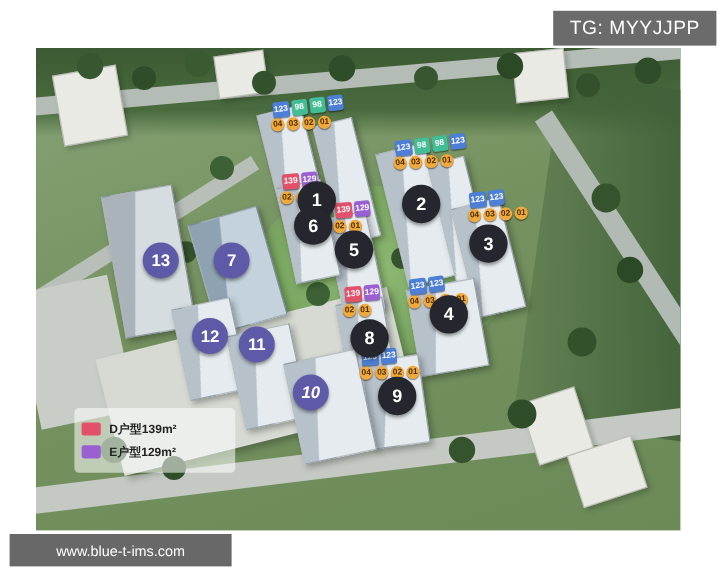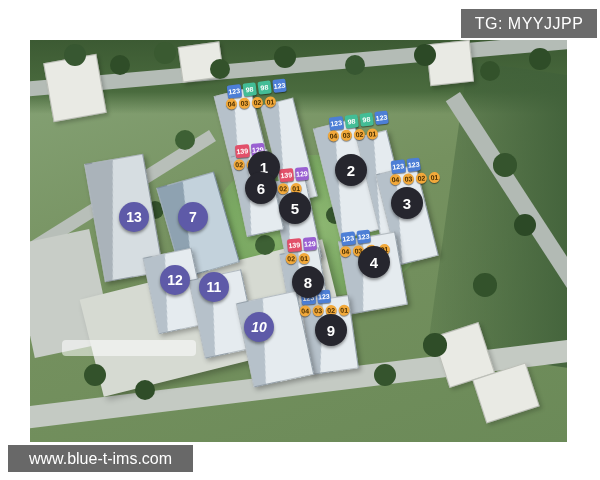--- a/index.html
+++ b/index.html
@@ -6,21 +6,21 @@
   body{width:600px;height:480px;position:relative;overflow:hidden;
        font-family:"Liberation Sans", sans-serif;}
 
   
   .tg-box{position:absolute;top:9px;right:3px;width:136px;height:29px;
     background:#6b6b6b;color:#fff;font-size:16px;letter-spacing:.5px;
     display:flex;align-items:center;justify-content:center;z-index:20;}
 
   
   .url-bar{position:absolute;left:8px;top:445px;width:185px;height:27px;
-    background:#686868;color:#fff;font-size:16px;
+    background:#686868;color:#fff;font-size:12px;
     display:flex;align-items:center;justify-content:center;z-index:20;}
 
   
   .photo{position:absolute;left:30px;top:40px;width:537px;height:402px;
     overflow:hidden;background:linear-gradient(160deg,#87a478 0%,#75915f 45%,#6b8a58 100%);}
   .photo *{position:absolute;}
 
   .forest-top{left:0;top:0;width:100%;height:74px;
     background:linear-gradient(180deg,#3c5a33 0%,#4a6b3e 70%,rgba(74,107,62,0) 100%);}
   .forest-right{right:-30px;top:30px;width:150px;height:290px;
@@ -259,16 +259,24 @@
       <div class="bmarker tag-purple" style="left: 163px; top: 177px;">7</div>
       <div class="bmarker tag-dark" style="left: 278px; top: 242px;">8</div>
       <div class="bmarker tag-dark" style="left: 301px; top: 290px;">9</div>
       <div class="bmarker tag-purple" style="left: 229px; top: 287px; font-style: italic;">10</div>
       <div class="bmarker tag-purple" style="left: 184px; top: 247px;">11</div>
       <div class="bmarker tag-purple" style="left: 145px; top: 240px;">12</div>
       <div class="bmarker tag-purple" style="left: 104px; top: 177px;">13</div>
     </div>
 
   <div class="legend">
+      <div class="legend-row">
+      <span class="swatch" style="background: rgb(226, 80, 106);"></span>
+      <span class="legend-label">D户型139m²</span>
+    </div>
+      <div class="legend-row">
+      <span class="swatch" style="background: rgb(154, 96, 210);"></span>
+      <span class="legend-label">E户型129m²</span>
+    </div>
     </div>
 </div>
 
 <div class="url-bar">www.blue-t-ims.com</div>
 
 </body></html>

